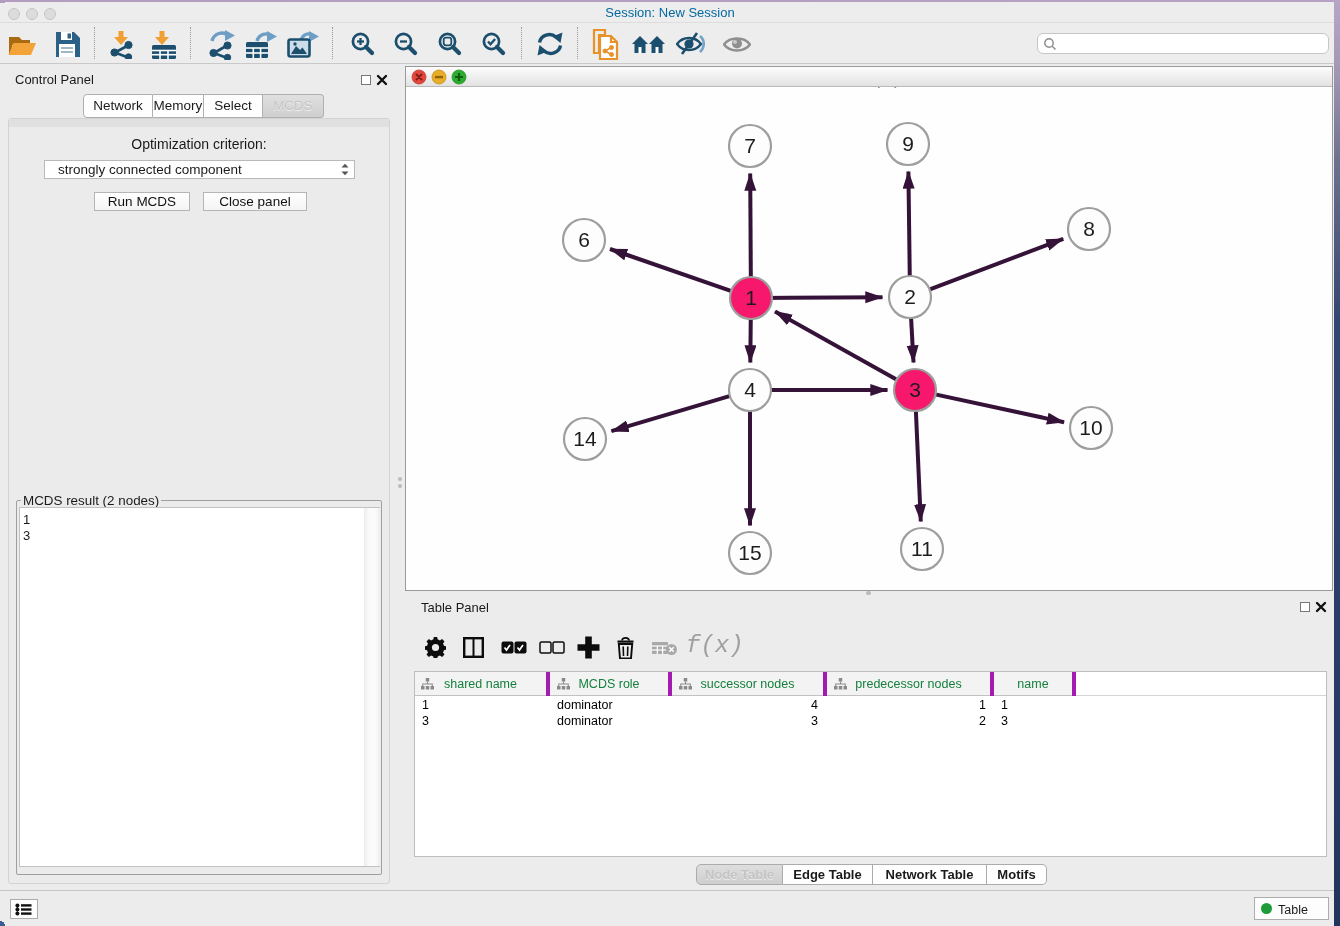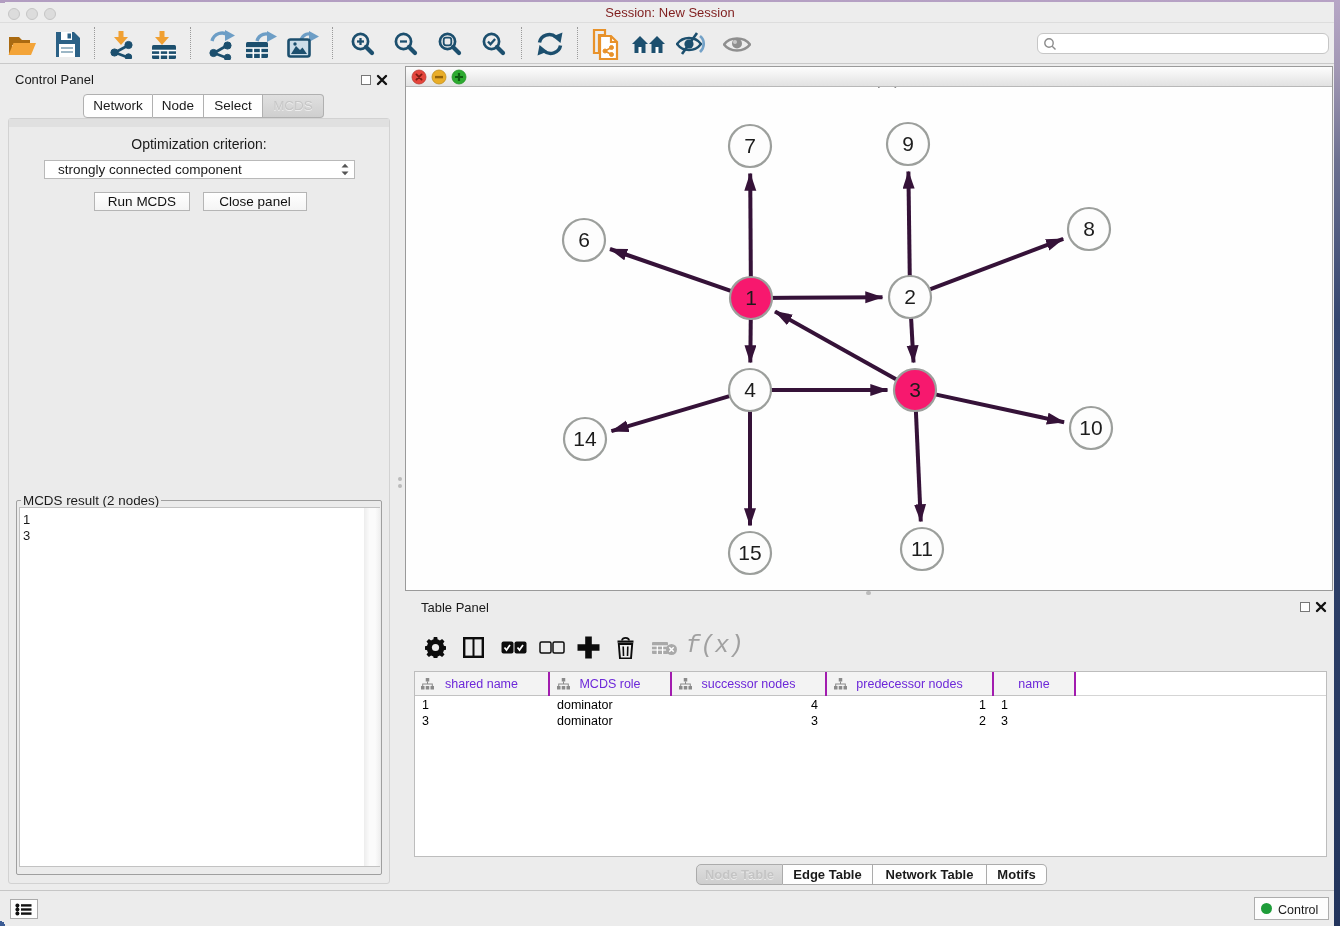--- a/index.html
+++ b/index.html
@@ -8,35 +8,35 @@
 .abs{position:absolute}
 .vsep{position:absolute;top:27px;height:32px;border-left:1px dotted #9a9a9a;width:0}
 .winbtn{position:absolute;width:10px;height:10px;border:1px solid #777;background:#fff}
 
 .tab{position:absolute;top:94px;height:24px;background:#fefefe;border:1px solid #b0b0b0;
  font-size:13.5px;text-align:center;line-height:22px;z-index:3}
 .btab{position:absolute;top:864px;height:21px;background:#fefefe;border:1px solid #ababab;
  font-size:13px;font-weight:700;text-align:center;line-height:19px;z-index:3}
 .btn{position:absolute;background:linear-gradient(#ffffff,#f4f4f4);border:1px solid #b5b5b5;
  border-radius:0;font-size:13.5px;text-align:center;color:#111}
-.hcell{position:absolute;top:672px;height:24px;border-right:2px solid #a21caf;font-size:12.5px;
- line-height:24px;text-align:center;color:#6d28d9}
+.hcell{position:absolute;top:672px;height:24px;border-right:4px solid #a21caf;font-size:12.5px;
+ line-height:24px;text-align:center;color:#15803d}
 .cell{position:absolute;font-size:12.5px;height:16px;line-height:16px;color:#000}
 </style></head>
 <body>
 
 <div class="abs" style="left:0;top:0;width:1340px;height:2px;background:linear-gradient(90deg,#b29dc1,#b7a2c5)"></div>
 <div class="abs" style="left:0;top:0;width:10px;height:10px;background:radial-gradient(circle at 10px 10px,transparent 0 9px,#b29dc1 9px)"></div>
 <div class="abs" style="left:1330px;top:0;width:10px;height:10px;background:radial-gradient(circle at 0 10px,transparent 0 9px,#b7a2c5 9px)"></div>
 
 <div class="abs" style="left:0;top:3px;width:1340px;height:19px;background:#ededed"></div>
 <div class="abs" style="left:8px;top:8px;width:12px;height:12px;border-radius:50%;background:#dcdcdc;border:1px solid #c6c6c6"></div>
 <div class="abs" style="left:26px;top:8px;width:12px;height:12px;border-radius:50%;background:#dcdcdc;border:1px solid #c6c6c6"></div>
 <div class="abs" style="left:44px;top:8px;width:12px;height:12px;border-radius:50%;background:#dcdcdc;border:1px solid #c6c6c6"></div>
-<div class="abs" style="left:0;top:5px;width:1340px;text-align:center;font-size:13px;color:#7f1d1d">Session: New Session</div>
+<div class="abs" style="left:0;top:5px;width:1340px;text-align:center;font-size:13px;color:#0369a1">Session: New Session</div>
 
 <div class="abs" style="left:0;top:22px;width:1340px;height:42px;background:#ededed;border-top:1px solid #dddddd;border-bottom:1px solid #c9c9c9"></div>
 <div class="vsep" style="left:94px"></div>
 <div class="vsep" style="left:190px"></div>
 <div class="vsep" style="left:332px"></div>
 <div class="vsep" style="left:521px"></div>
 <div class="vsep" style="left:577px"></div>
 
 <svg class="abs" style="left:8px;top:34px" width="29" height="22" viewBox="0 0 29 22">
  <path d="M1,3 h10 l3,3 h8 v5 H1 z" fill="#aa6a11"></path>
@@ -170,21 +170,21 @@
 <div class="abs" style="left:15px;top:72px;font-size:13px">Control Panel</div>
 <div class="winbtn" style="left:361px;top:75px"></div>
 <svg class="abs" style="left:376px;top:74px" width="12" height="12" viewBox="0 0 12 12">
  <path d="M2,2 L10,10 M10,2 L2,10" stroke="#111" stroke-width="2.4" stroke-linecap="round"></path>
 </svg>
 
 <div class="abs" style="left:8px;top:118px;width:382px;height:766px;background:#ebebeb;border:1px solid #d2d2d2;border-radius:3px"></div>
 <div class="abs" style="left:9px;top:119px;width:380px;height:8px;background:#e0e0e0"></div>
 
 <div class="tab" style="left:83px;width:70px;border-radius:4px 0 0 4px">Network</div>
-<div class="tab" style="left:153px;width:51px;border-left:none">Node</div>
+<div class="tab" style="left:153px;width:51px;border-left:none">Memory</div>
 <div class="tab" style="left:204px;width:59px;border-left:none">Select</div>
 <div class="tab" style="left:263px;width:61px;border-left:none;border-radius:0 4px 4px 0;background:linear-gradient(#e0e0e0,#cfcfcf);color:#c6c6c6;text-shadow:0 1px 0 #eee">MCDS</div>
 
 <div class="abs" style="left:0px;top:136px;width:398px;text-align:center;font-size:14px">Optimization criterion:</div>
 <div class="abs" style="left:44px;top:160px;width:311px;height:19px;background:#fff;border:1px solid #b9b9b9;border-radius:0;font-size:13.5px;line-height:18px;padding-left:13px">strongly connected component</div>
 <svg class="abs" style="left:340px;top:163px" width="10" height="13" viewBox="0 0 10 13">
  <path d="M1.5,4.5 L5,0.8 L8.5,4.5 z M1.5,8.5 L5,12.2 L8.5,8.5 z" fill="#555"></path>
 </svg>
 <div class="btn" style="left:94px;top:192px;width:96px;height:19px;line-height:18px">Run MCDS</div>
 <div class="btn" style="left:203px;top:192px;width:104px;height:19px;line-height:18px">Close panel</div>
@@ -376,16 +376,16 @@
   <circle cx="2.4" cy="2.4" r="2"></circle>
       <rect x="6" y="1.2" width="10.5" height="2.4"></rect>
   <circle cx="2.4" cy="6.5" r="2"></circle>
       <rect x="6" y="5.3" width="10.5" height="2.4"></rect>
   <circle cx="2.4" cy="10.6" r="2"></circle>
       <rect x="6" y="9.4" width="10.5" height="2.4"></rect>
  </g>
 </svg>
 <div class="abs" style="left:1254px;top:897px;width:75px;height:23px;background:#fdfdfd;border:1px solid #adadad"></div>
 <div class="abs" style="left:1261px;top:903px;width:11px;height:11px;border-radius:50%;background:#1e9c39"></div>
-<div class="abs" style="left:1278px;top:903px;font-size:12.5px">Control</div>
+<div class="abs" style="left:1278px;top:903px;font-size:12.5px">Table</div>
 
 <div class="abs" style="left:1334px;top:0;width:6px;height:926px;background:linear-gradient(#b7a6c6 0px,#a298b4 70px,#6d7190 160px,#34466f 320px,#22345c 926px)"></div>
 <div class="abs" style="left:0;top:920px;width:7px;height:6px;background:radial-gradient(circle at 0 6px,#3c5c94 0 5px,transparent 5px)"></div>
 
 </body></html>

